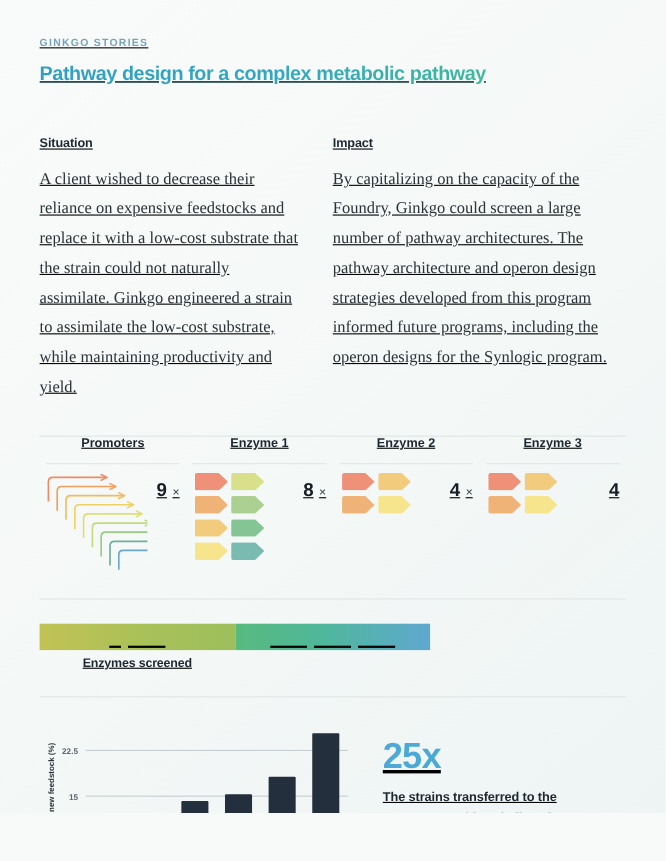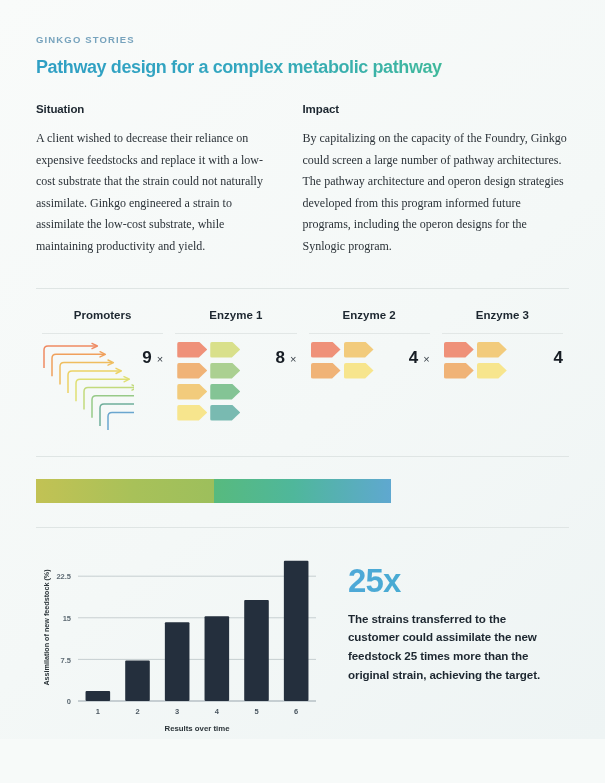--- a/index.html
+++ b/index.html
@@ -7,20 +7,21 @@
     width: 605px; height: 783px;
     background: #f7faf9;
     font-family: "Liberation Sans", sans-serif;
     -webkit-font-smoothing: antialiased;
   }
   .page {
     position: relative;
     width: 605px; height: 739px;
     background: linear-gradient(140deg, #f9fbfa 0%, #f4f8f7 55%, #eef4f4 100%);
     overflow: hidden;
+    text-decoration: underline;
   }
   .inner { padding: 0 36px; }
 
   
   .eyebrow {
     margin-top: 34px;
     font-size: 9.5px;
     letter-spacing: 1.15px;
     font-weight: 600;
     color: #77a3bd;
@@ -35,53 +36,52 @@
     -webkit-background-clip: text;
     background-clip: text;
     color: transparent;
     -webkit-text-fill-color: transparent;
     white-space: nowrap;
   }
 
   
   .cols {
     display: flex;
-    margin-top: 25px;
+    margin-top: 47px;
     gap: 0;
   }
   .col { width: 50%; padding-right: 28px; }
   .col:last-child { padding-right: 0; }
   .col h3 {
     font-size: 11.5px;
     font-weight: 700;
     color: #1d2730;
     letter-spacing: -0.1px;
   }
   .col p {
     margin-top: 13px;
     font-family: "Liberation Serif", serif;
-    font-size: 12px;
+    font-size: 15px;
     line-height: 1.80;
     color: #2b3238;
   }
 
   
   .rule {
     height: 1px;
     background: #dfe5e4;
     margin: 0 36px;
   }
   .rule.r1 { margin-top: 30px; }
   .rule.r2 { margin-top: 26px; }
   .rule.r3 { margin-top: 24px; }
 
   
   .pathway {
     display: flex;
-    margin-top: 20px;
   }
   .pcol { width: 25%; padding: 0 6px; }
   .pcol-head {
     text-align: center;
     font-size: 11.5px;
     font-weight: 700;
     color: #1d2730;
     padding-bottom: 12px;
   }
   .pcol-underline { height: 1px; background: #e2e7e6; }
@@ -289,20 +289,21 @@
         </div>
       </div>
   </div>
 
   <div class="rule r2"></div>
 
   <div class="inner">
     <div class="stats">
       <div class="stat s2">
         <div class="val">7,717</div>
+        <div class="lbl">Enzymes screened</div>
       </div>
       <div class="stat s3">
         <div class="val">169,000,000</div>
       </div>
     </div>
   </div>
 
   <div class="rule r3"></div>
 
   <div class="inner">

